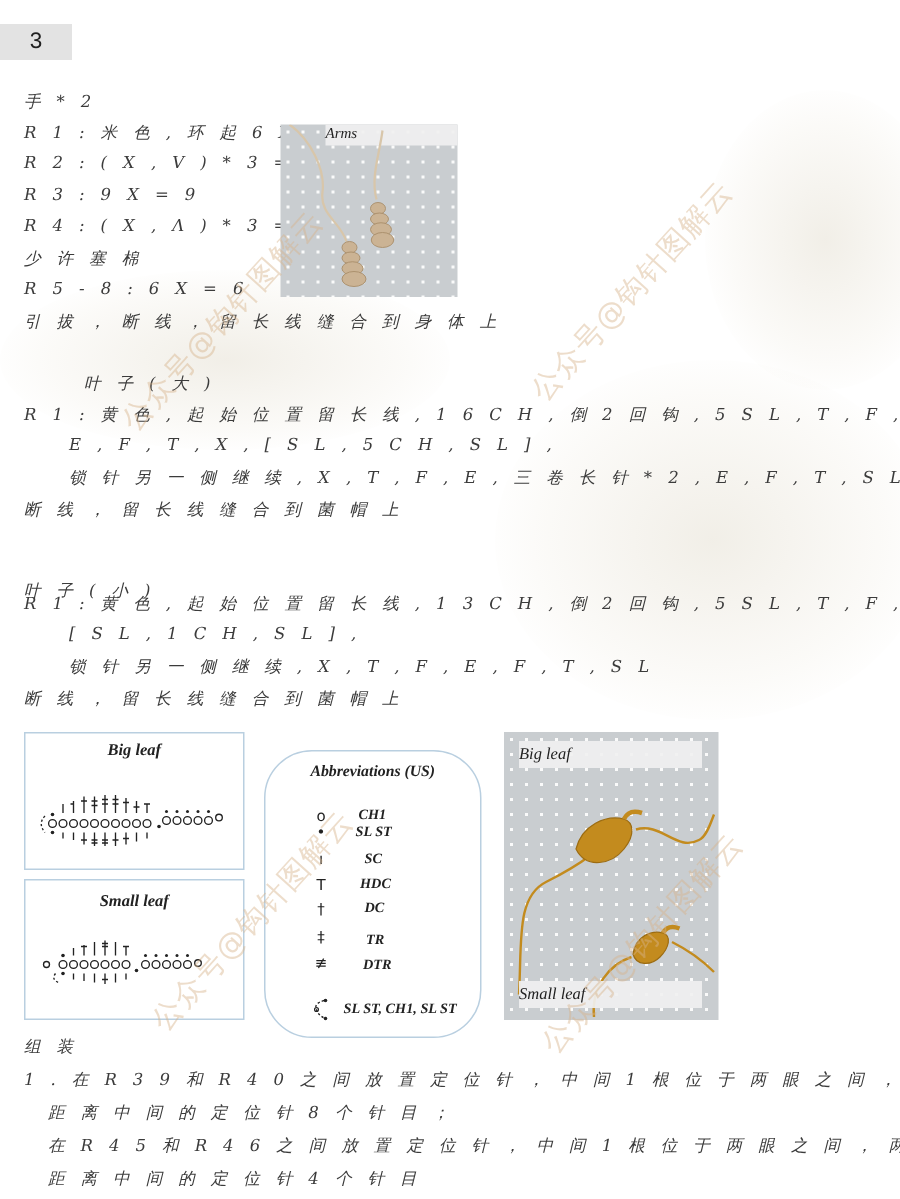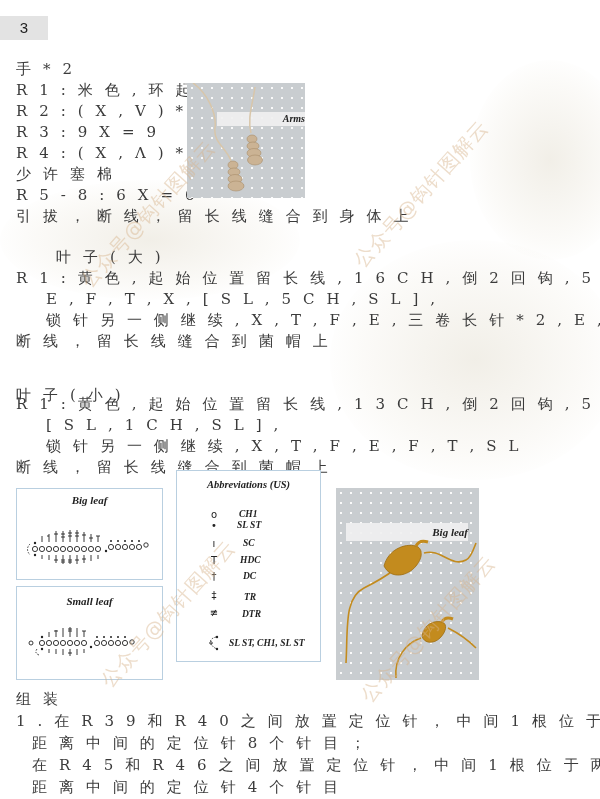--- a/index.html
+++ b/index.html
@@ -13,36 +13,36 @@
       position: absolute; border-radius: 50%;
       background: radial-gradient(ellipse at center, rgba(230,225,212,0.55) 0%, rgba(240,236,226,0.25) 55%, rgba(255,255,255,0) 75%);
       pointer-events: none;
     }
     .page-num {
       position: absolute; left: 0; top: 16px; width: 48px; height: 24px;
       background: #e3e3e3; font-family: "Liberation Sans", sans-serif;
       font-size: 15px; line-height: 24px; color: #222; text-align: center;
     }
     .line {
-      position: absolute; font-size: 15px; letter-spacing: 3.6px;
-      white-space: nowrap; color: #3b3b3b;
+      position: absolute; font-size: 11px; letter-spacing: 3.6px;
+      white-space: nowrap; color: #3b3b3b; font-style: italic;
     }
     .indent { left: 46px; }
     .l0 { left: 16px; }
 
     .photo {
       position: absolute; overflow: hidden;
       background-color: #c9cdd0;
       background-image: radial-gradient(rgba(255,255,255,0.9) 1px, transparent 1.3px);
       background-size: 10px 10px;
     }
     .photo-label {
       position: absolute; background: rgba(240,240,240,0.92);
-      font-family: "Liberation Serif", serif; font-style: italic; font-weight: bold;
-      font-size: 10px; text-align: right; color: #222; margin-top: 29px;
+      font-family: "Liberation Serif", serif; font-style: italic; font-weight: normal;
+      font-size: 10px; text-align: left; color: #222;
     }
     .panel {
       position: absolute; background: #fff; border: 1px solid #b9cfe0;
     }
     .panel-title {
       position: absolute; left: 0; right: 0; text-align: center;
       font-family: "Liberation Serif", serif; font-style: italic; font-weight: bold;
       font-size: 11px; color: #222;
     }
     .abbr-row {
@@ -175,21 +175,21 @@
         <circle cx="74" cy="60" r="1.2"></circle>
       <circle cx="80" cy="50" r="1"></circle>
         <circle cx="87" cy="50" r="1"></circle>
         <circle cx="94" cy="50" r="1"></circle>
         <circle cx="101" cy="50" r="1"></circle>
         <circle cx="108" cy="50" r="1"></circle>
     </g>
   </svg>
 </div>
 
-<div class="panel" style="left:176px;top:470px;width:143px;height:190px;">
+<div class="panel" style="left:176px;top:500px;width:143px;height:190px;border-radius:32px;">
   <div class="panel-title" style="top:8px;font-size:10.5px;">Abbreviations (US)</div>
   <span class="abbr-sym" style="left:30px;top:38px;">o</span>
   <span class="abbr-row" style="left:62px;top:38px;text-align:right;">CH1</span>
   <span class="abbr-sym" style="left:30px;top:49px;">•</span>
   <span class="abbr-row" style="left:60px;top:49px;">SL ST</span>
   <span class="abbr-sym" style="left:30px;top:67px;">ı</span>
   <span class="abbr-row" style="left:66px;top:67px;">SC</span>
   <span class="abbr-sym" style="left:30px;top:84px;">T</span>
   <span class="abbr-row" style="left:63px;top:84px;">HDC</span>
   <span class="abbr-sym" style="left:30px;top:100px;">†</span>

